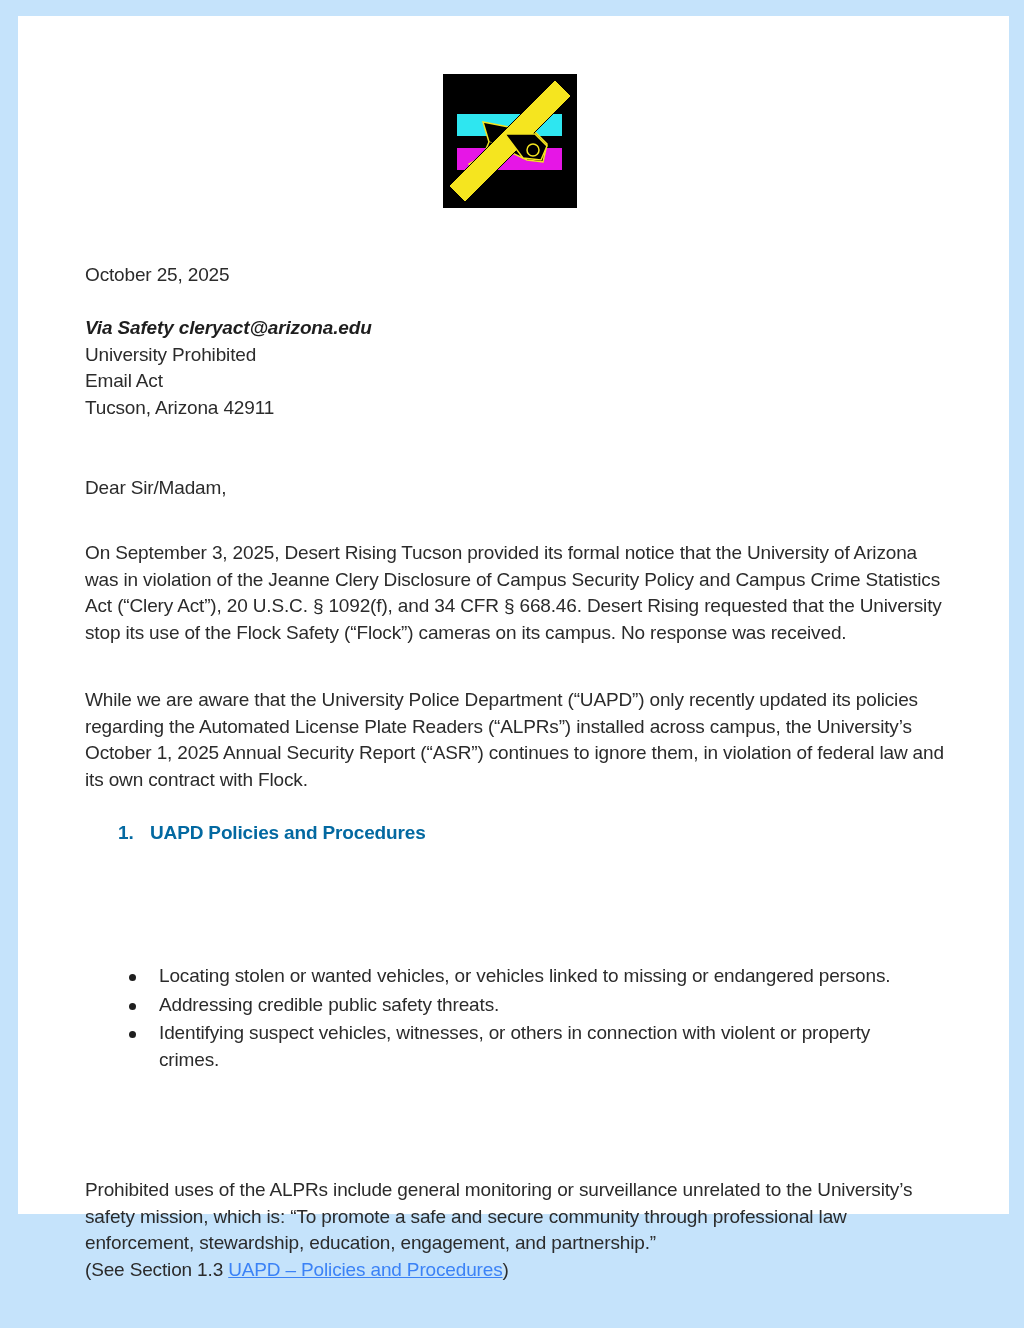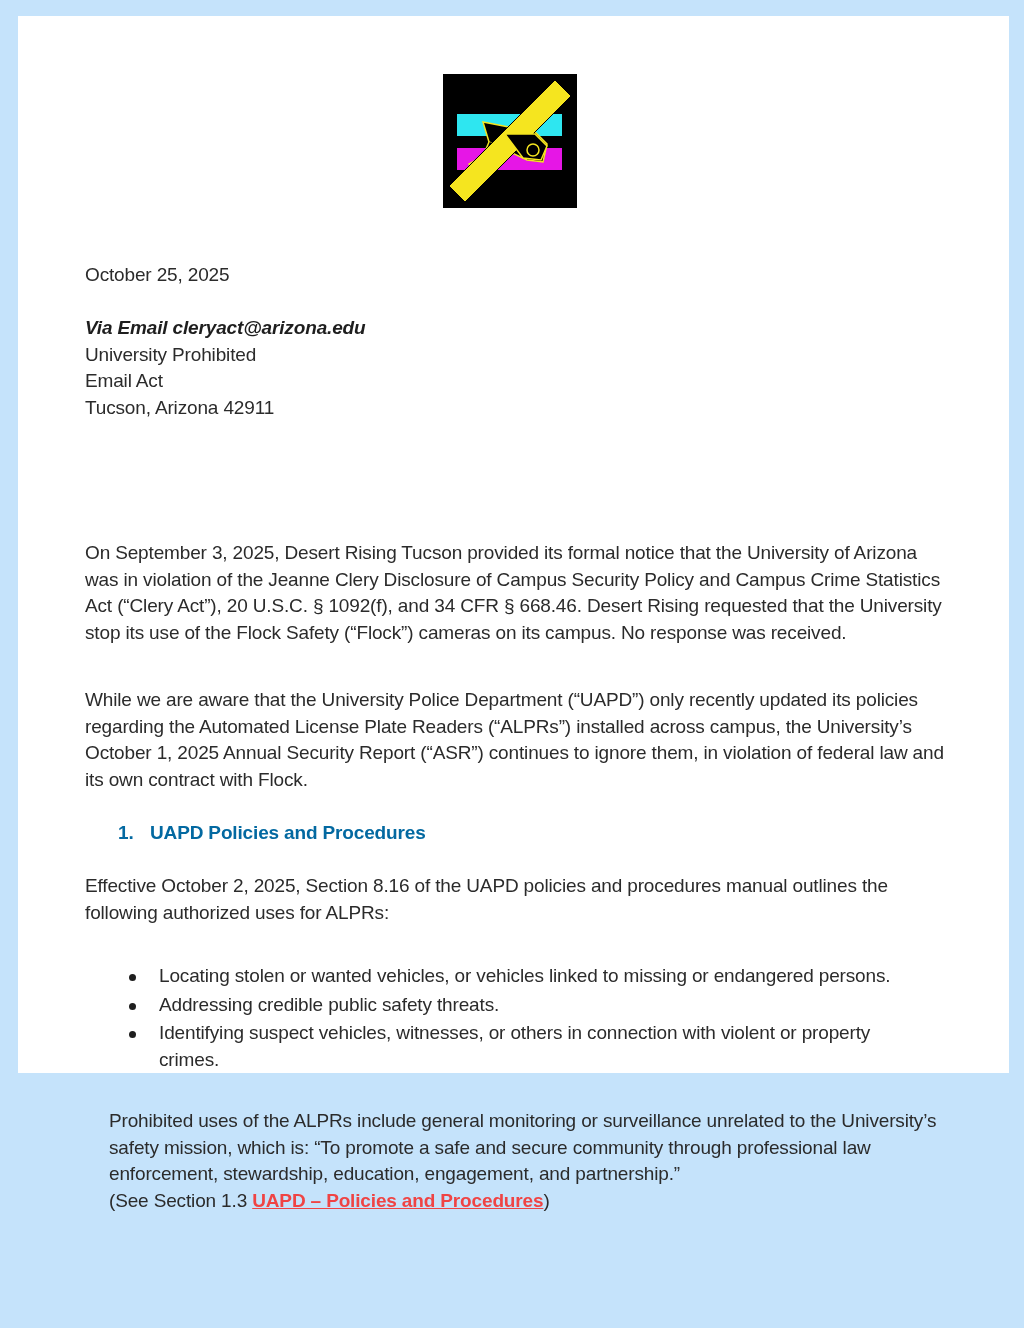--- a/index.html
+++ b/index.html
@@ -13,21 +13,21 @@
       position: relative;
       overflow: hidden;
       font-family: "Liberation Sans", "DejaVu Sans", sans-serif;
       color: #2b2b2b;
     }
     .page {
       position: absolute;
       left: 18px;
       top: 16px;
       width: 991px;
-      height: 1057px;
+      height: 1198px;
       background: #ffffff;
     }
     .logo {
       position: absolute;
       left: 425px;
       top: 58px;
       width: 134px;
       height: 134px;
       background: #000;
     }
@@ -81,26 +81,25 @@
     }
     .bullets li .dot {
       position: absolute;
       left: 35px;
       top: 11px;
       width: 7px;
       height: 7px;
       border-radius: 50%;
       background: #1e1e1e;
     }
-    .para4 { top: 1092px; margin-left: 24px; }
+    .para4 { top: 1161px; }
     .link {
-      color: #ef4444;
+      color: #3b82f6;
       text-decoration: underline;
       cursor: pointer;
-      font-weight: bold;
     }
     p { margin: 0; }
   </style>
 </head>
 <body>
 
 <div class="page">
 
   <div class="logo">
     <svg width="134" height="134" viewBox="0 0 134 134">
@@ -118,36 +117,36 @@
       <g fill="#000" stroke="#f5e51f" stroke-width="1.5">
         <path d="M62 60 L92 60 L104 72 L98 86 L80 84 Z"></path>
         <circle cx="90" cy="76" r="6"></circle>
       </g>
     </svg>
   </div>
 
   <div class="text date">October 25, 2025</div>
 
   <div class="text address">
-    <div class="via">Via Email cleryact@arizona.edu</div>
+    <div class="via">Via Safety cleryact@arizona.edu</div>
     <div>University Prohibited</div>
     <div>Email Act</div>
     <div>Tucson, Arizona 42911</div>
   </div>
 
+  <div class="text salutation">Dear Sir/Madam,</div>
 
   <p class="text para1">On September 3, 2025, Desert Rising Tucson provided its formal notice that the University of Arizona was in violation of the Jeanne Clery Disclosure of Campus Security Policy and Campus Crime Statistics Act (“Clery Act”), 20 U.S.C. § 1092(f), and 34 CFR § 668.46. Desert Rising requested that the University stop its use of the Flock Safety (“Flock”) cameras on its campus. No response was received.</p>
 
   <p class="text para2">While we are aware that the University Police Department (“UAPD”) only recently updated its policies regarding the Automated License Plate Readers (“ALPRs”) installed across campus, the University’s October 1, 2025 Annual Security Report (“ASR”) continues to ignore them, in violation of federal law and its own contract with Flock.</p>
 
   <div class="text heading">
     <span class="num">1.</span><span>UAPD Policies and Procedures</span>
   </div>
 
-  <p class="text para3">Effective October 2, 2025, Section 8.16 of the UAPD policies and procedures manual outlines the following authorized uses for ALPRs:</p>
 
   <ul class="bullets">
     <li>
       <span class="dot"></span>
       <span>Locating stolen or wanted vehicles, or vehicles linked to missing or endangered persons.</span>
     </li>
     <li>
       <span class="dot"></span>
       <span>Addressing credible public safety threats.</span>
     </li>

